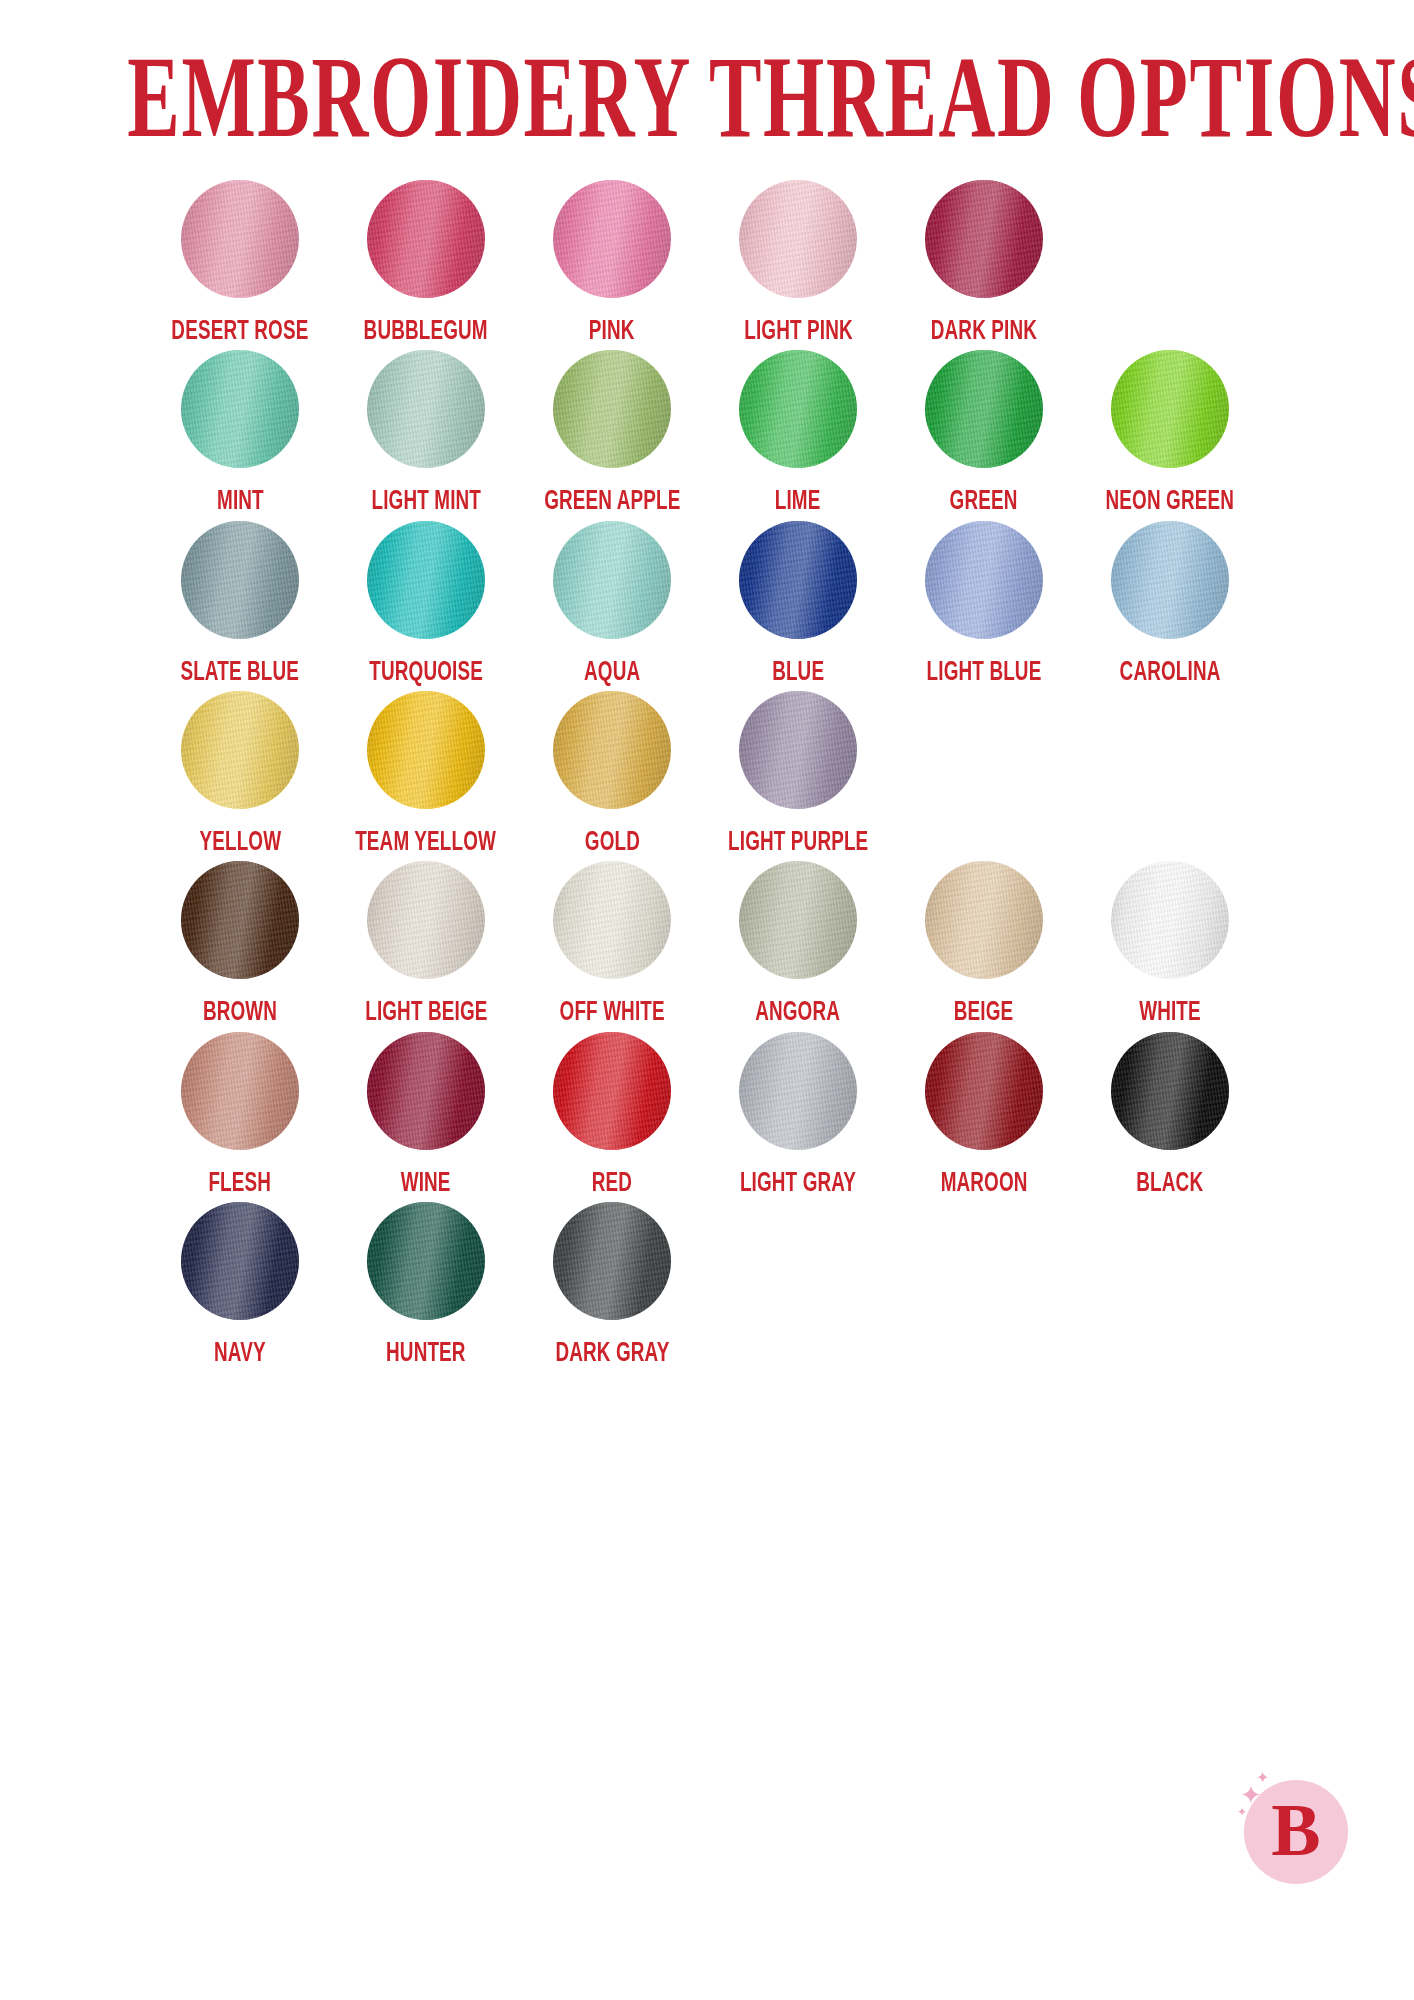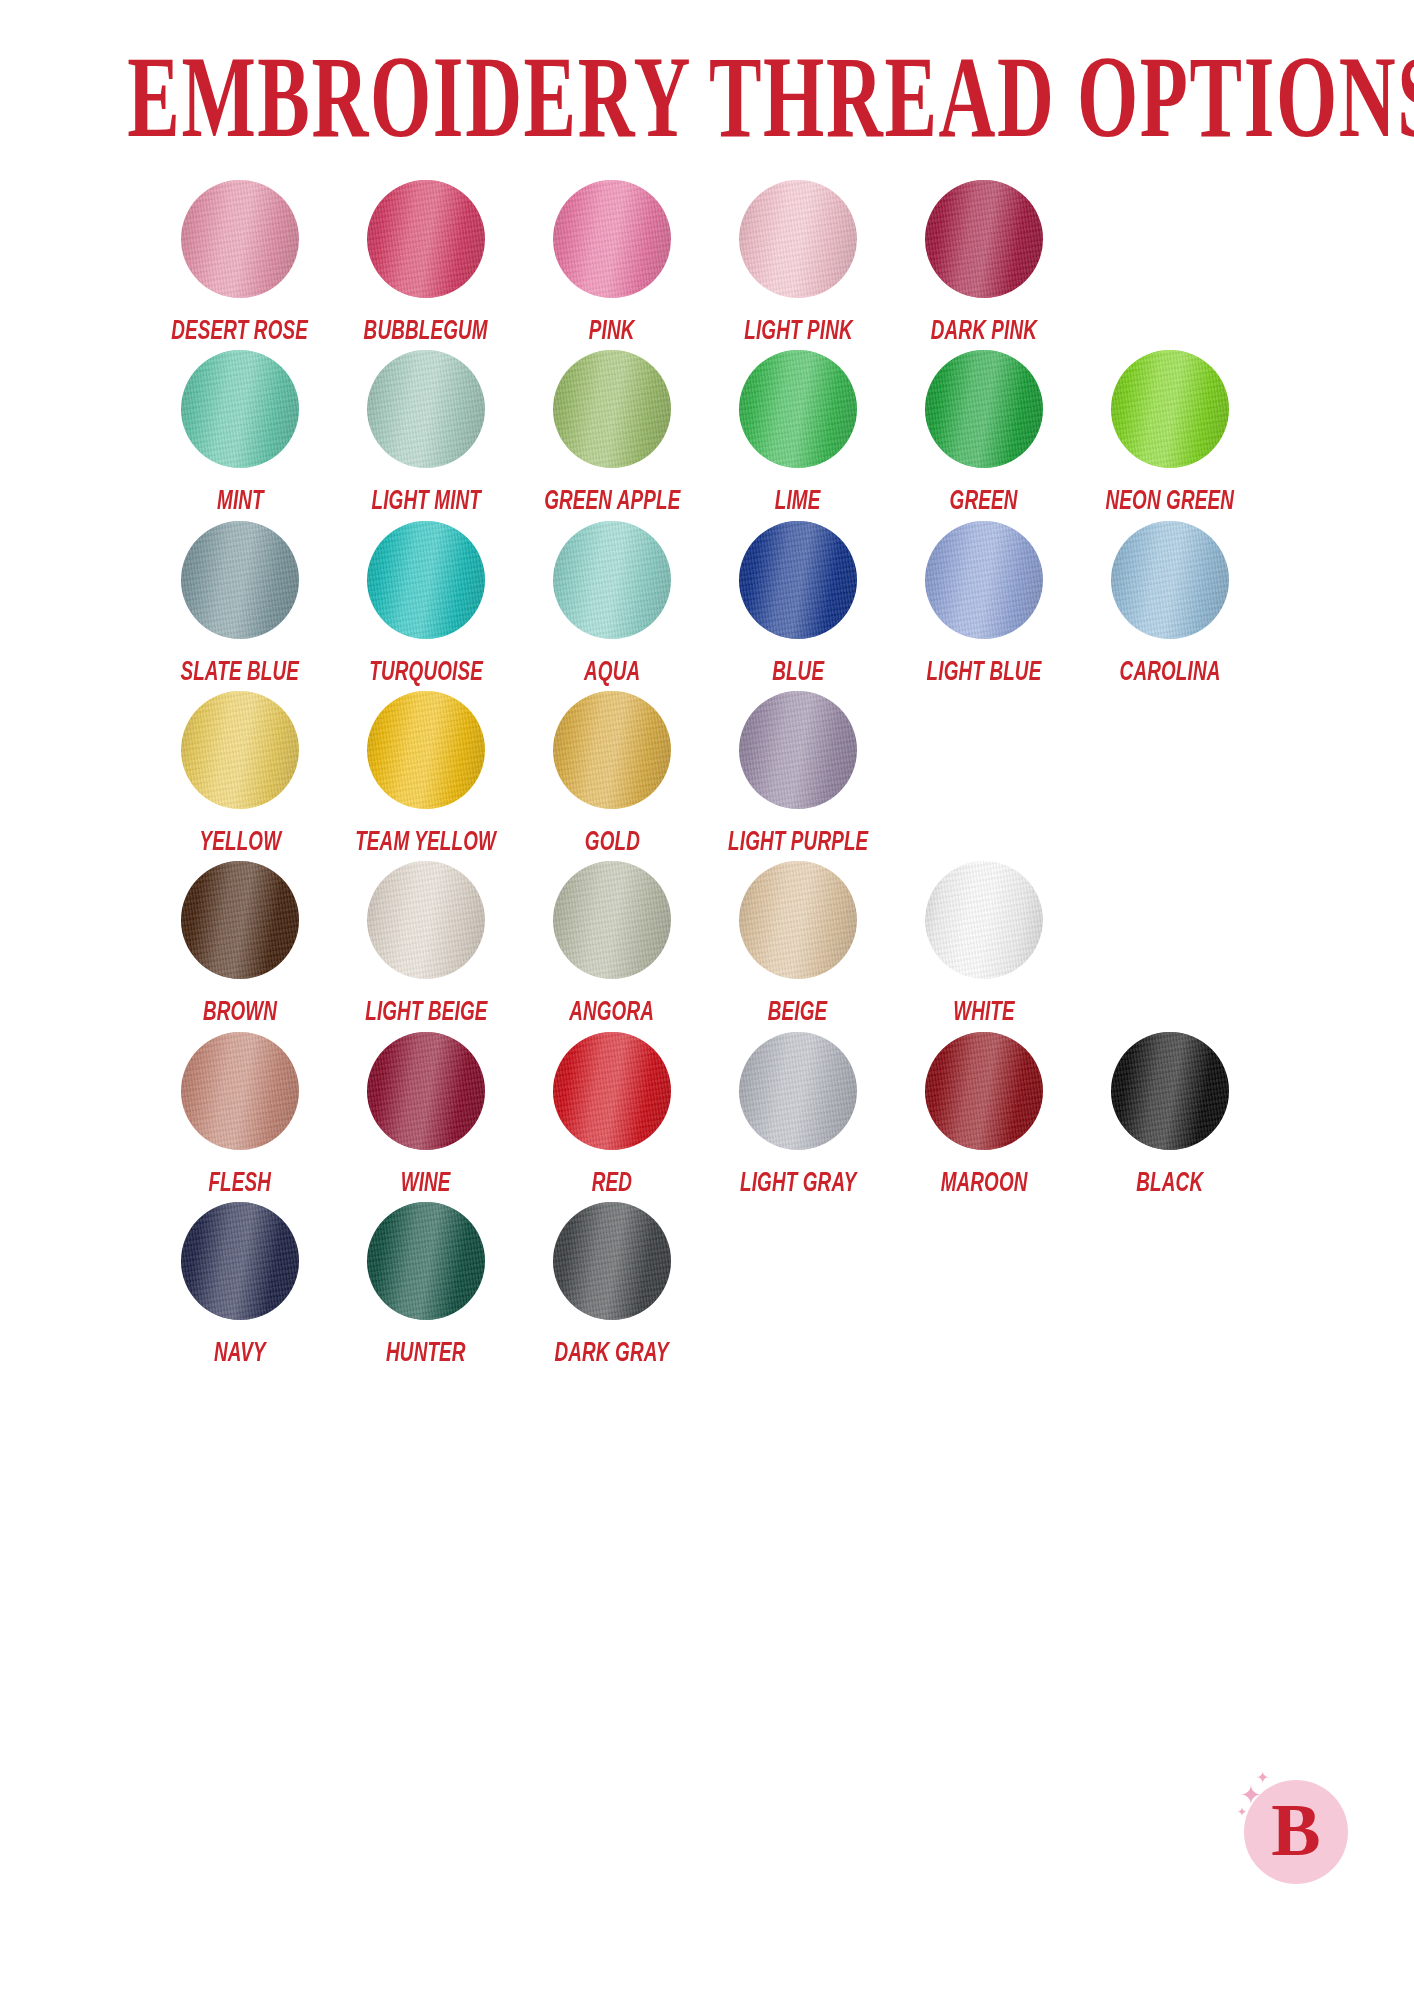--- a/index.html
+++ b/index.html
@@ -47,21 +47,20 @@
     justify-content: flex-start;
     align-items: flex-start;
     margin-bottom: 6px;
   }
 
   .cell {
     width: 186px;
     display: flex;
     flex-direction: column;
     align-items: center;
-    font-style: italic;
   }
 
   .swatch {
     width: 118px;
     height: 118px;
     border-radius: 50%;
     position: relative;
     overflow: hidden;
   }
 
@@ -258,20 +257,24 @@
     <div class="row">
       <div class="cell">
         <div class="swatch" style="background: rgb(71, 36, 15);"></div>
         <div class="swatch-label">BROWN</div>
       </div>
       <div class="cell">
         <div class="swatch" style="background: rgb(228, 219, 208);"></div>
         <div class="swatch-label">LIGHT BEIGE</div>
       </div>
       <div class="cell">
+        <div class="swatch" style="background: rgb(234, 231, 218);"></div>
+        <div class="swatch-label">OFF WHITE</div>
+      </div>
+      <div class="cell">
         <div class="swatch" style="background: rgb(189, 192, 171);"></div>
         <div class="swatch-label">ANGORA</div>
       </div>
       <div class="cell">
         <div class="swatch" style="background: rgb(227, 200, 164);"></div>
         <div class="swatch-label">BEIGE</div>
       </div>
       <div class="cell">
         <div class="swatch" style="background: rgb(250, 250, 250);"></div>
         <div class="swatch-label">WHITE</div>

